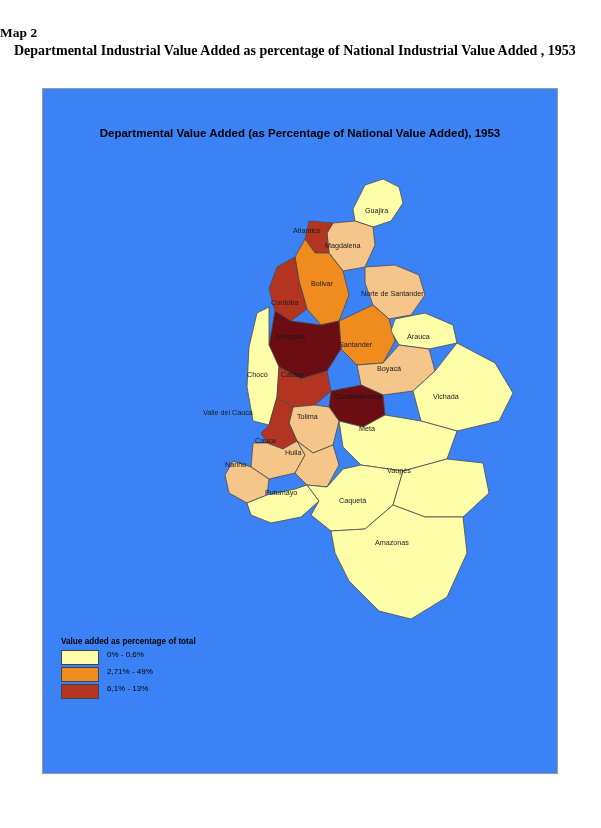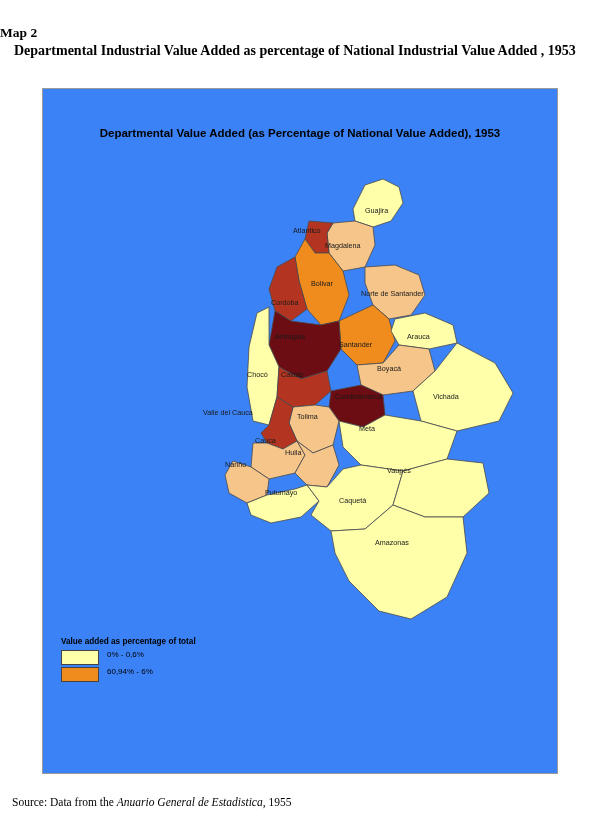--- a/index.html
+++ b/index.html
@@ -219,23 +219,24 @@
 
     <div class="legend">
       <div class="legend-title">Value added as percentage of total</div>
 
       <div class="legend-row">
         <span class="legend-swatch" style="background:#ffffaa;"></span>
         <span class="legend-label">0% - 0,6%</span>
       </div>
       <div class="legend-row">
         <span class="legend-swatch" style="background:#f08c1e;"></span>
-        <span class="legend-label">60,94% - 6%</span>
+        <span class="legend-label">2,71% - 49%</span>
+      </div>
+      <div class="legend-row">
+        <span class="legend-swatch" style="background:#b33521;"></span>
+        <span class="legend-label">6,1% - 13%</span>
       </div>
     </div>
 
   </div>
 
-  <div class="source-line">
-    <span>Source: Data from the </span><span class="source-italic">Anuario General de Estadistica</span><span>, 1955</span>
-  </div>
 
 </div>
 
 </body></html>

